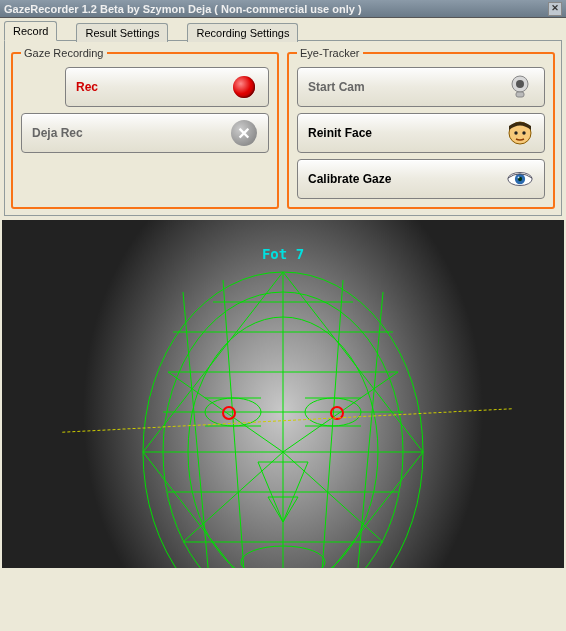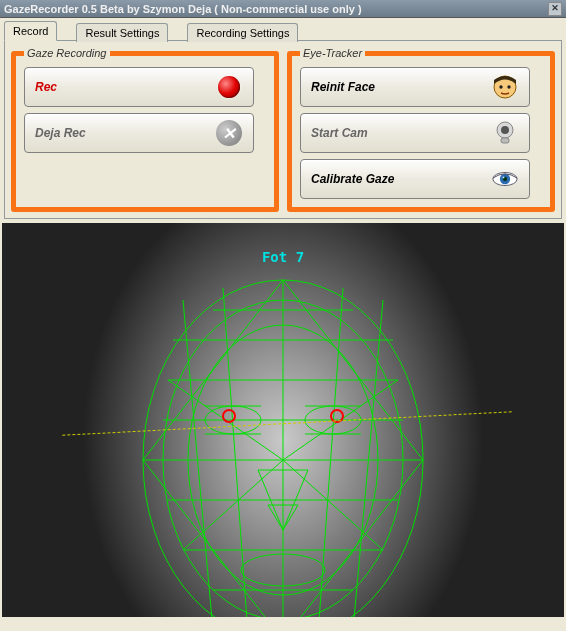--- a/index.html
+++ b/index.html
@@ -64,26 +64,25 @@
   }
   .tab-panel {
     margin: 0 4px 4px 4px;
     border: 1px solid #919b9c;
     background: #ece9d8;
     padding: 6px;
     display: flex;
     gap: 8px;
   }
   fieldset.group {
-    border: 5px solid #f97316;
-    padding: 8px 20px 8px 8px;
+    border: 2px solid #f97316;
+    padding: 8px 8px 8px 8px;
     margin: 0;
     flex: 1;
     border-radius: 3px;
-    font-style: italic;
   }
   fieldset.group legend {
     font-size: 11px;
     padding: 0 3px;
     color: #333;
   }
   .btns { display: flex; flex-direction: column; gap: 6px; }
   .xpbtn {
     height: 40px;
     background: linear-gradient(to bottom, #fdfdfd 0%, #eceae0 50%, #e2dfd0 100%);
@@ -92,21 +91,21 @@
     display: flex;
     align-items: center;
     justify-content: space-between;
     padding: 0 10px;
     font-size: 12px;
     font-weight: bold;
     color: #666;
     cursor: pointer;
     box-shadow: inset 0 1px 0 #fff;
   }
-  .xpbtn.rec { color: #d00000; }
+  .xpbtn.rec { color: #d00000; margin-left: 44px; }
   .xpbtn.boldblack { color: #000; }
   .iconwrap { width: 28px; height: 28px; display:flex;align-items:center;justify-content:center; }
   .icon-recdot {
     width: 22px; height: 22px; border-radius: 50%;
     background: radial-gradient(circle at 35% 35%, #ff8a8a 0%, #e00000 50%, #a00000 100%);
     box-shadow: inset -1px -1px 2px #600, 0 0 2px #fff;
   }
   .icon-xcircle {
     width: 26px; height: 26px; border-radius: 50%;
     background: radial-gradient(circle at 35% 35%, #ccc 0%, #999 60%, #777 100%);
@@ -116,21 +115,21 @@
     width: 26px; height: 26px; border-radius:50%;
     background: radial-gradient(circle at 35% 35%, #e8e8e8 0%, #c4c4c4 60%, #a8a8a8 100%);
     display:flex;align-items:center;justify-content:center;
   }
   .tri-play {
     width:0;height:0;border-left:9px solid #fff;border-top:6px solid transparent;border-bottom:6px solid transparent;margin-left:2px;
   }
   .icon-webcam svg, .icon-face svg, .icon-eye svg { display:block; }
   .preview {
     margin: 4px 2px 2px 2px;
-    height: 394px;
+    height: 348px;
     background: #2a2a2a;
     position: relative;
     overflow: hidden;
   }
   .preview .bgface {
     position:absolute; inset:0;
     background: radial-gradient(ellipse 200px 260px at 50% 55%, #c9c9c9 0%, #9a9a9a 30%, #555 70%, #222 100%);
     filter: grayscale(1);
   }
   .overlay-text {
@@ -143,21 +142,21 @@
   }
   .eye-dot {
     position:absolute; width:14px; height:14px; border:2px solid #f00; border-radius:50%;
   }
   .gaze-line { position:absolute; height:1px; border-top:1px dashed #cc0; }
 </style>
 </head>
 <body>
 
 <div class="titlebar">
-  <span>GazeRecorder 0.5 Beta  by Szymon Deja  ( Non-commercial use only )</span>
+  <span>GazeRecorder 1.2 Beta  by Szymon Deja  ( Non-commercial use only )</span>
   <span class="close-btn">✕</span>
 </div>
 
 <div class="tabs">
   <div class="tab active">Record</div>
   <div class="tab">Result Settings</div>
   <div class="tab">Recording Settings</div>
 </div>
 
 <div class="tab-panel">
@@ -176,39 +175,39 @@
         <span class="iconwrap">
             <span class="icon-xcircle">✕</span>
           </span>
       </div>
     </div>
   </fieldset>
 
   <fieldset class="group">
     <legend>Eye-Tracker</legend>
     <div class="btns">
+      <div class="xpbtn">
+        <span>Start Cam</span>
+        <span class="iconwrap icon-webcam">
+          <svg width="26" height="26" viewBox="0 0 26 26">
+              <circle cx="13" cy="10" r="8" fill="#d8d8d8" stroke="#888"></circle>
+              <circle cx="13" cy="10" r="4" fill="#555"></circle>
+              <rect x="9" y="18" width="8" height="5" rx="2" fill="#bbb" stroke="#888"></rect>
+            </svg>
+        </span>
+      </div>
       <div class="xpbtn boldblack">
         <span>Reinit Face</span>
         <span class="iconwrap icon-face">
           <svg width="28" height="28" viewBox="0 0 28 28">
               <circle cx="14" cy="14" r="11" fill="#f7c97a" stroke="#8a5a00"></circle>
               <path d="M3 11 Q14 2 25 11 L25 7 Q14 -1 3 7 Z" fill="#3a2a10"></path>
               <circle cx="10" cy="14" r="1.7" fill="#222"></circle>
               <circle cx="18" cy="14" r="1.7" fill="#222"></circle>
               <path d="M10 20 Q14 22 18 20" stroke="#8a3a00" stroke-width="1.4" fill="none"></path>
-            </svg>
-        </span>
-      </div>
-      <div class="xpbtn">
-        <span>Start Cam</span>
-        <span class="iconwrap icon-webcam">
-          <svg width="26" height="26" viewBox="0 0 26 26">
-              <circle cx="13" cy="10" r="8" fill="#d8d8d8" stroke="#888"></circle>
-              <circle cx="13" cy="10" r="4" fill="#555"></circle>
-              <rect x="9" y="18" width="8" height="5" rx="2" fill="#bbb" stroke="#888"></rect>
             </svg>
         </span>
       </div>
       <div class="xpbtn boldblack">
         <span>Calibrate Gaze</span>
         <span class="iconwrap icon-eye">
           <svg width="30" height="20" viewBox="0 0 30 20">
               <ellipse cx="15" cy="10" rx="13" ry="7" fill="#fff" stroke="#556"></ellipse>
               <circle cx="15" cy="10" r="5.5" fill="#2a6ab0"></circle>
               <circle cx="15" cy="10" r="2.3" fill="#031"></circle>

